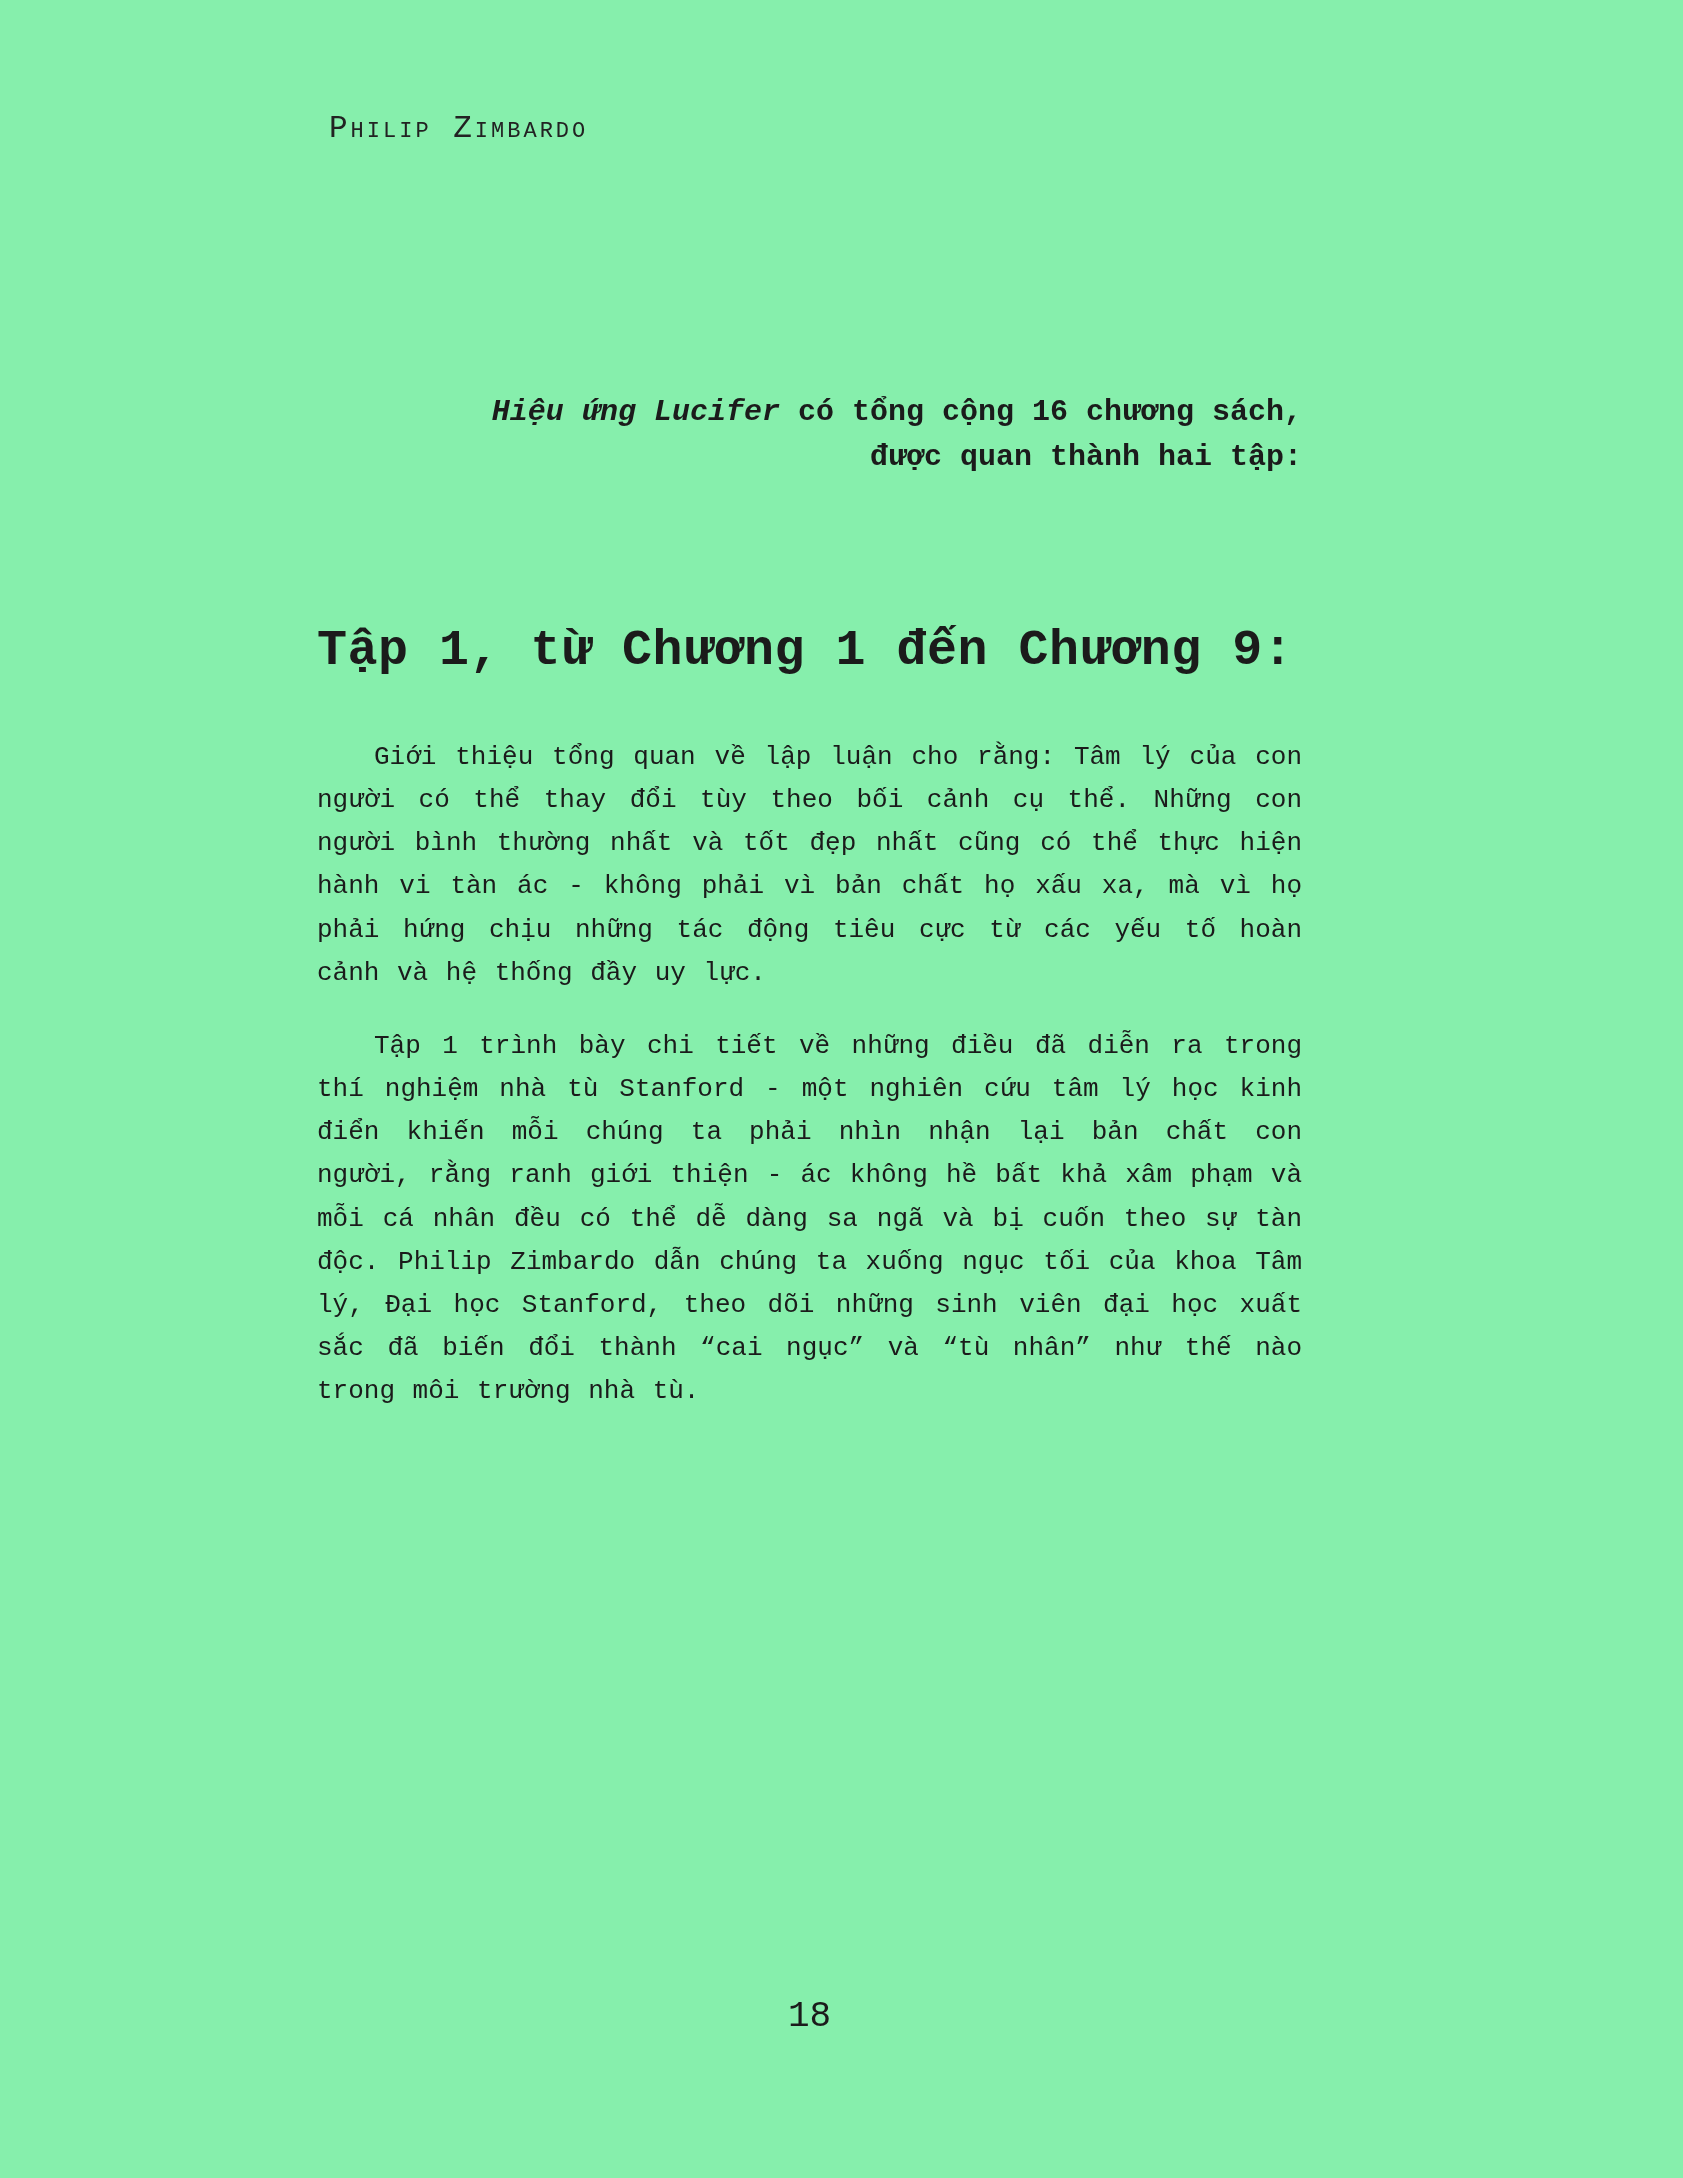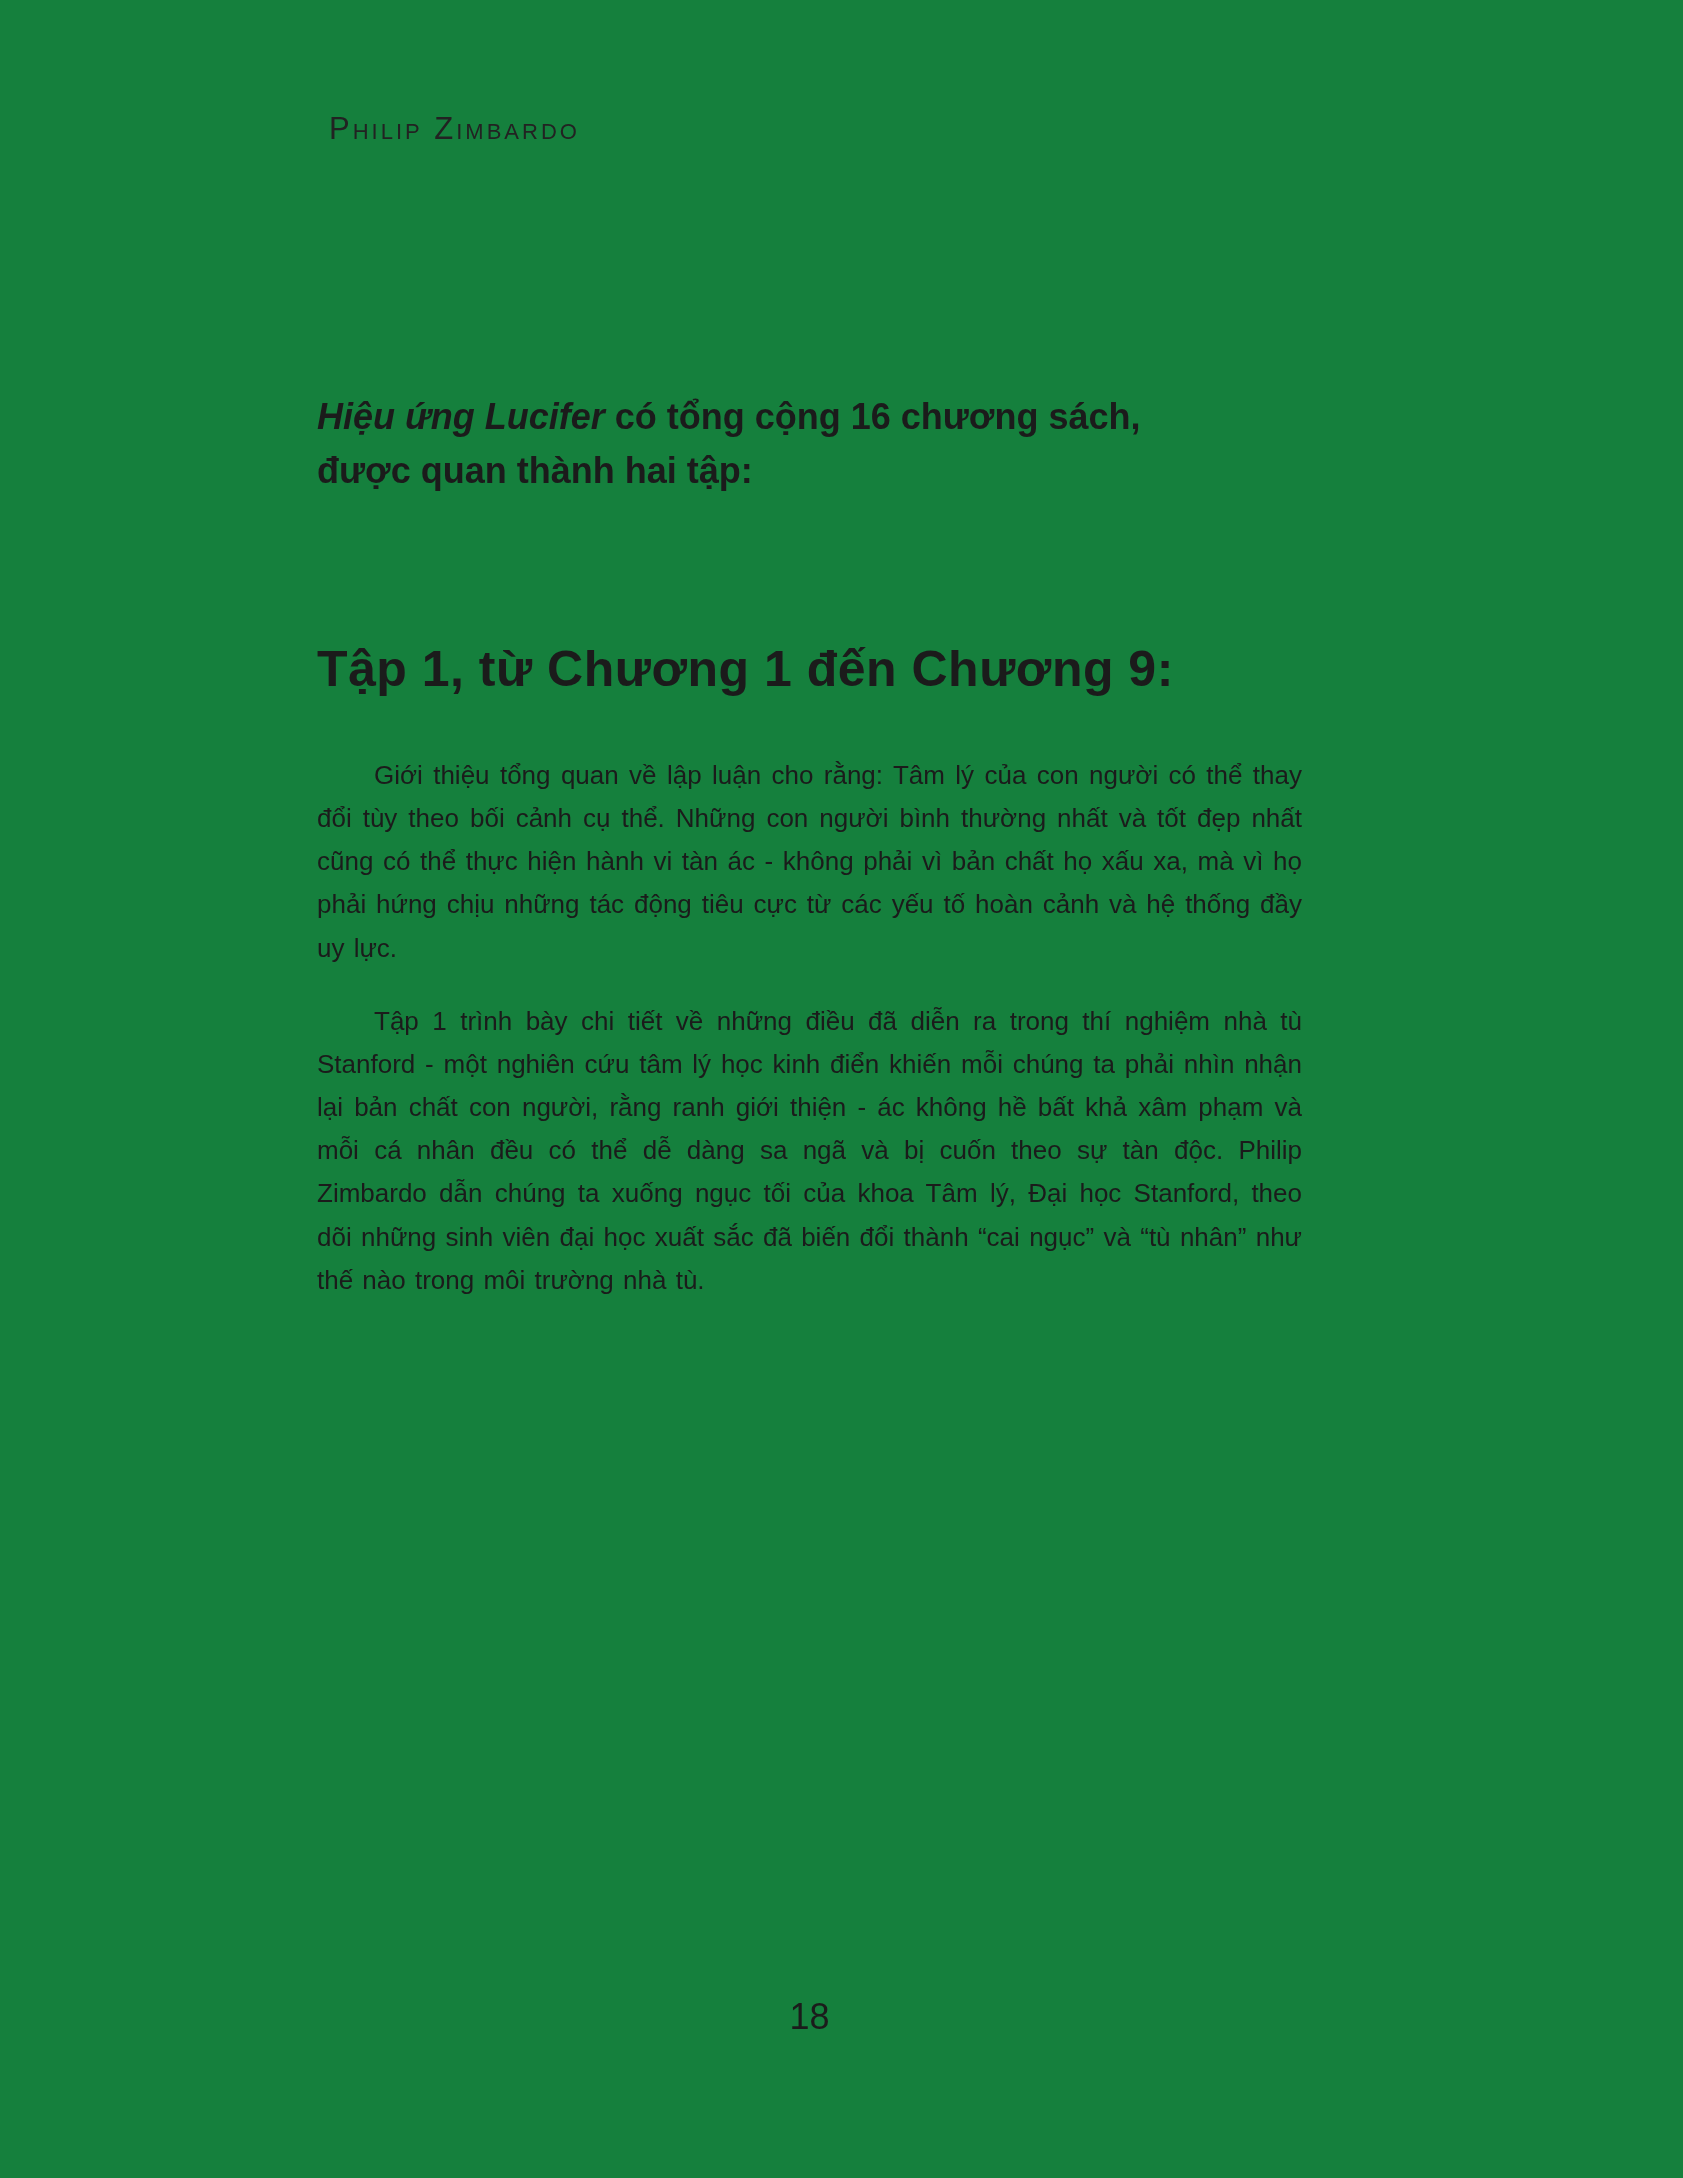--- a/index.html
+++ b/index.html
@@ -4,23 +4,23 @@
 <style>
   html, body {
     margin: 0;
     padding: 0;
     background: #ffffff;
   }
   .page {
     position: relative;
     width: 1683px;
     height: 2178px;
-    background: #15803d;
+    background: #86efac;
     color: #1b1b1b;
-    font-family: Liberation Sans, sans-serif;
+    font-family: Liberation Mono, monospace;
     overflow: hidden;
   }
   .running-header {
     position: absolute;
     top: 111px;
     left: 329px;
     font-variant: small-caps;
     font-size: 31px;
     letter-spacing: 3px;
     color: #222222;
@@ -36,24 +36,24 @@
     font-size: 46px;
     font-weight: bold;
     text-align: right;
     letter-spacing: 0.5px;
     line-height: 1.3;
   }
   .book-title .italic {
     font-style: italic;
   }
   .subtitle {
-    margin: 26px 8px 0 0;
-    font-size: 36px;
+    margin: 26px 0 0 0;
+    font-size: 30px;
     font-weight: bold;
-    text-align: left;
+    text-align: right;
     line-height: 1.5;
   }
   .subtitle .italic {
     font-style: italic;
   }
   .section-title {
     margin: 141px 0 55px 0;
     font-size: 50px;
     font-weight: bold;
     letter-spacing: 0.5px;

